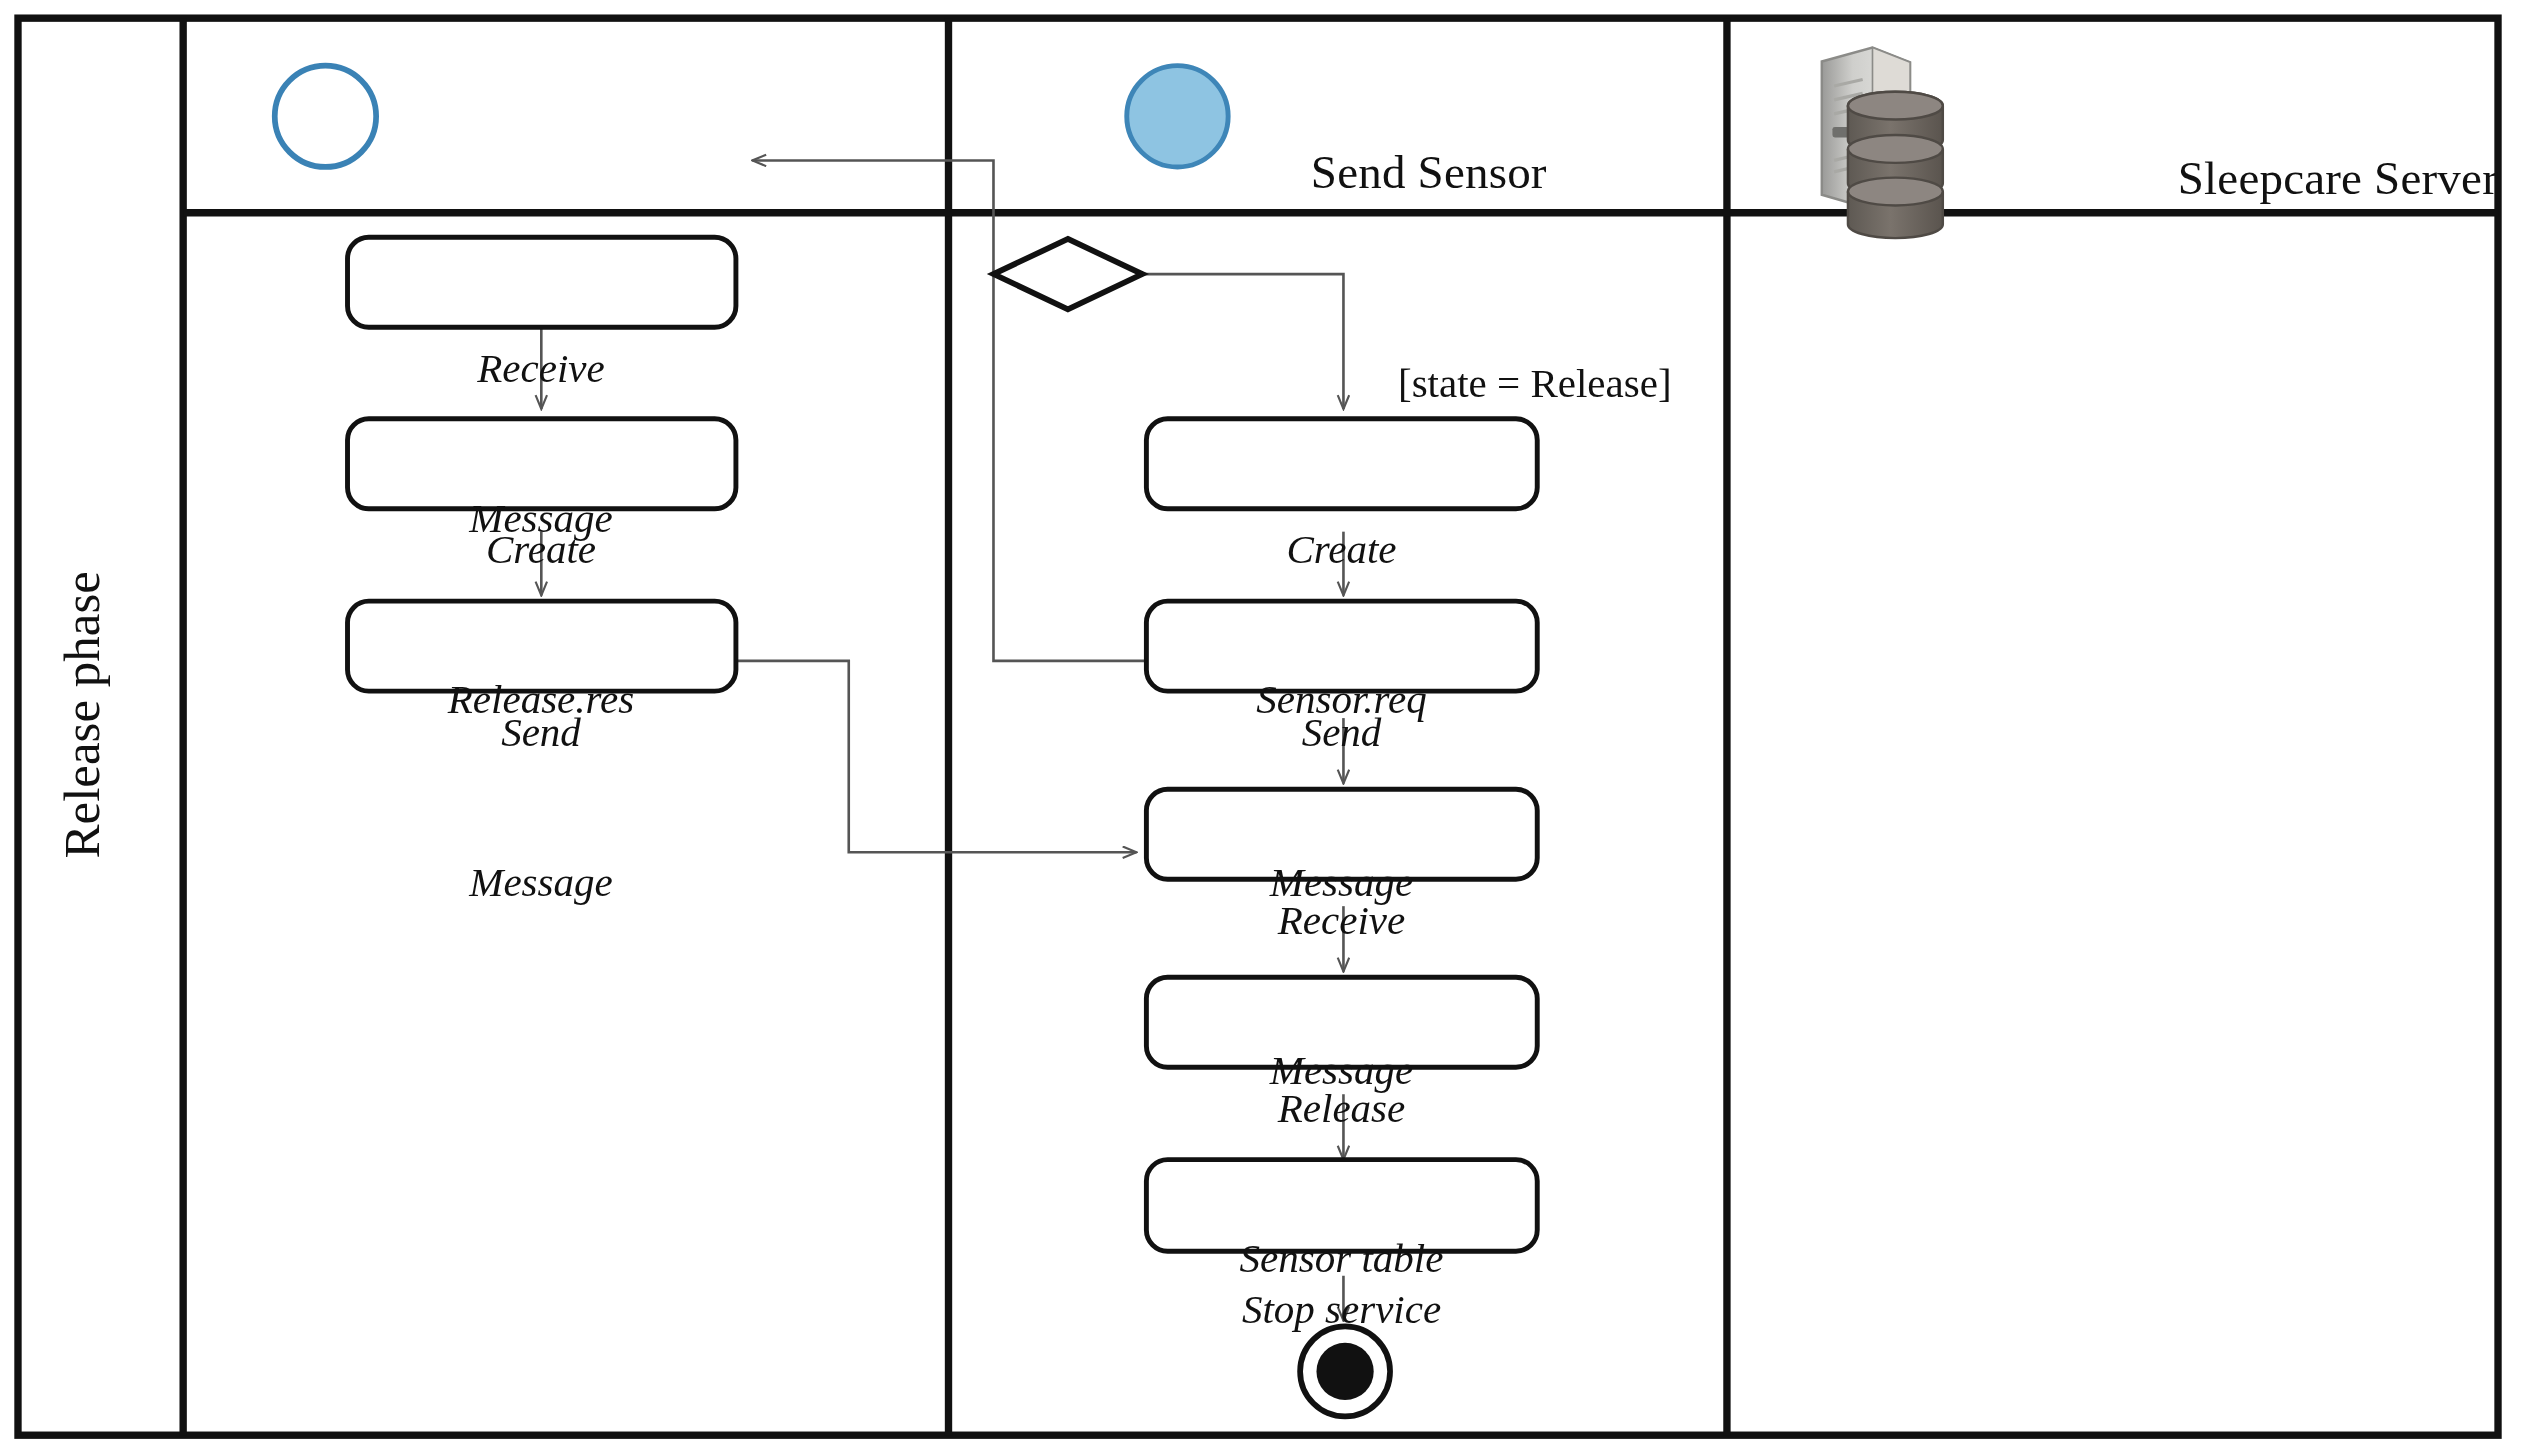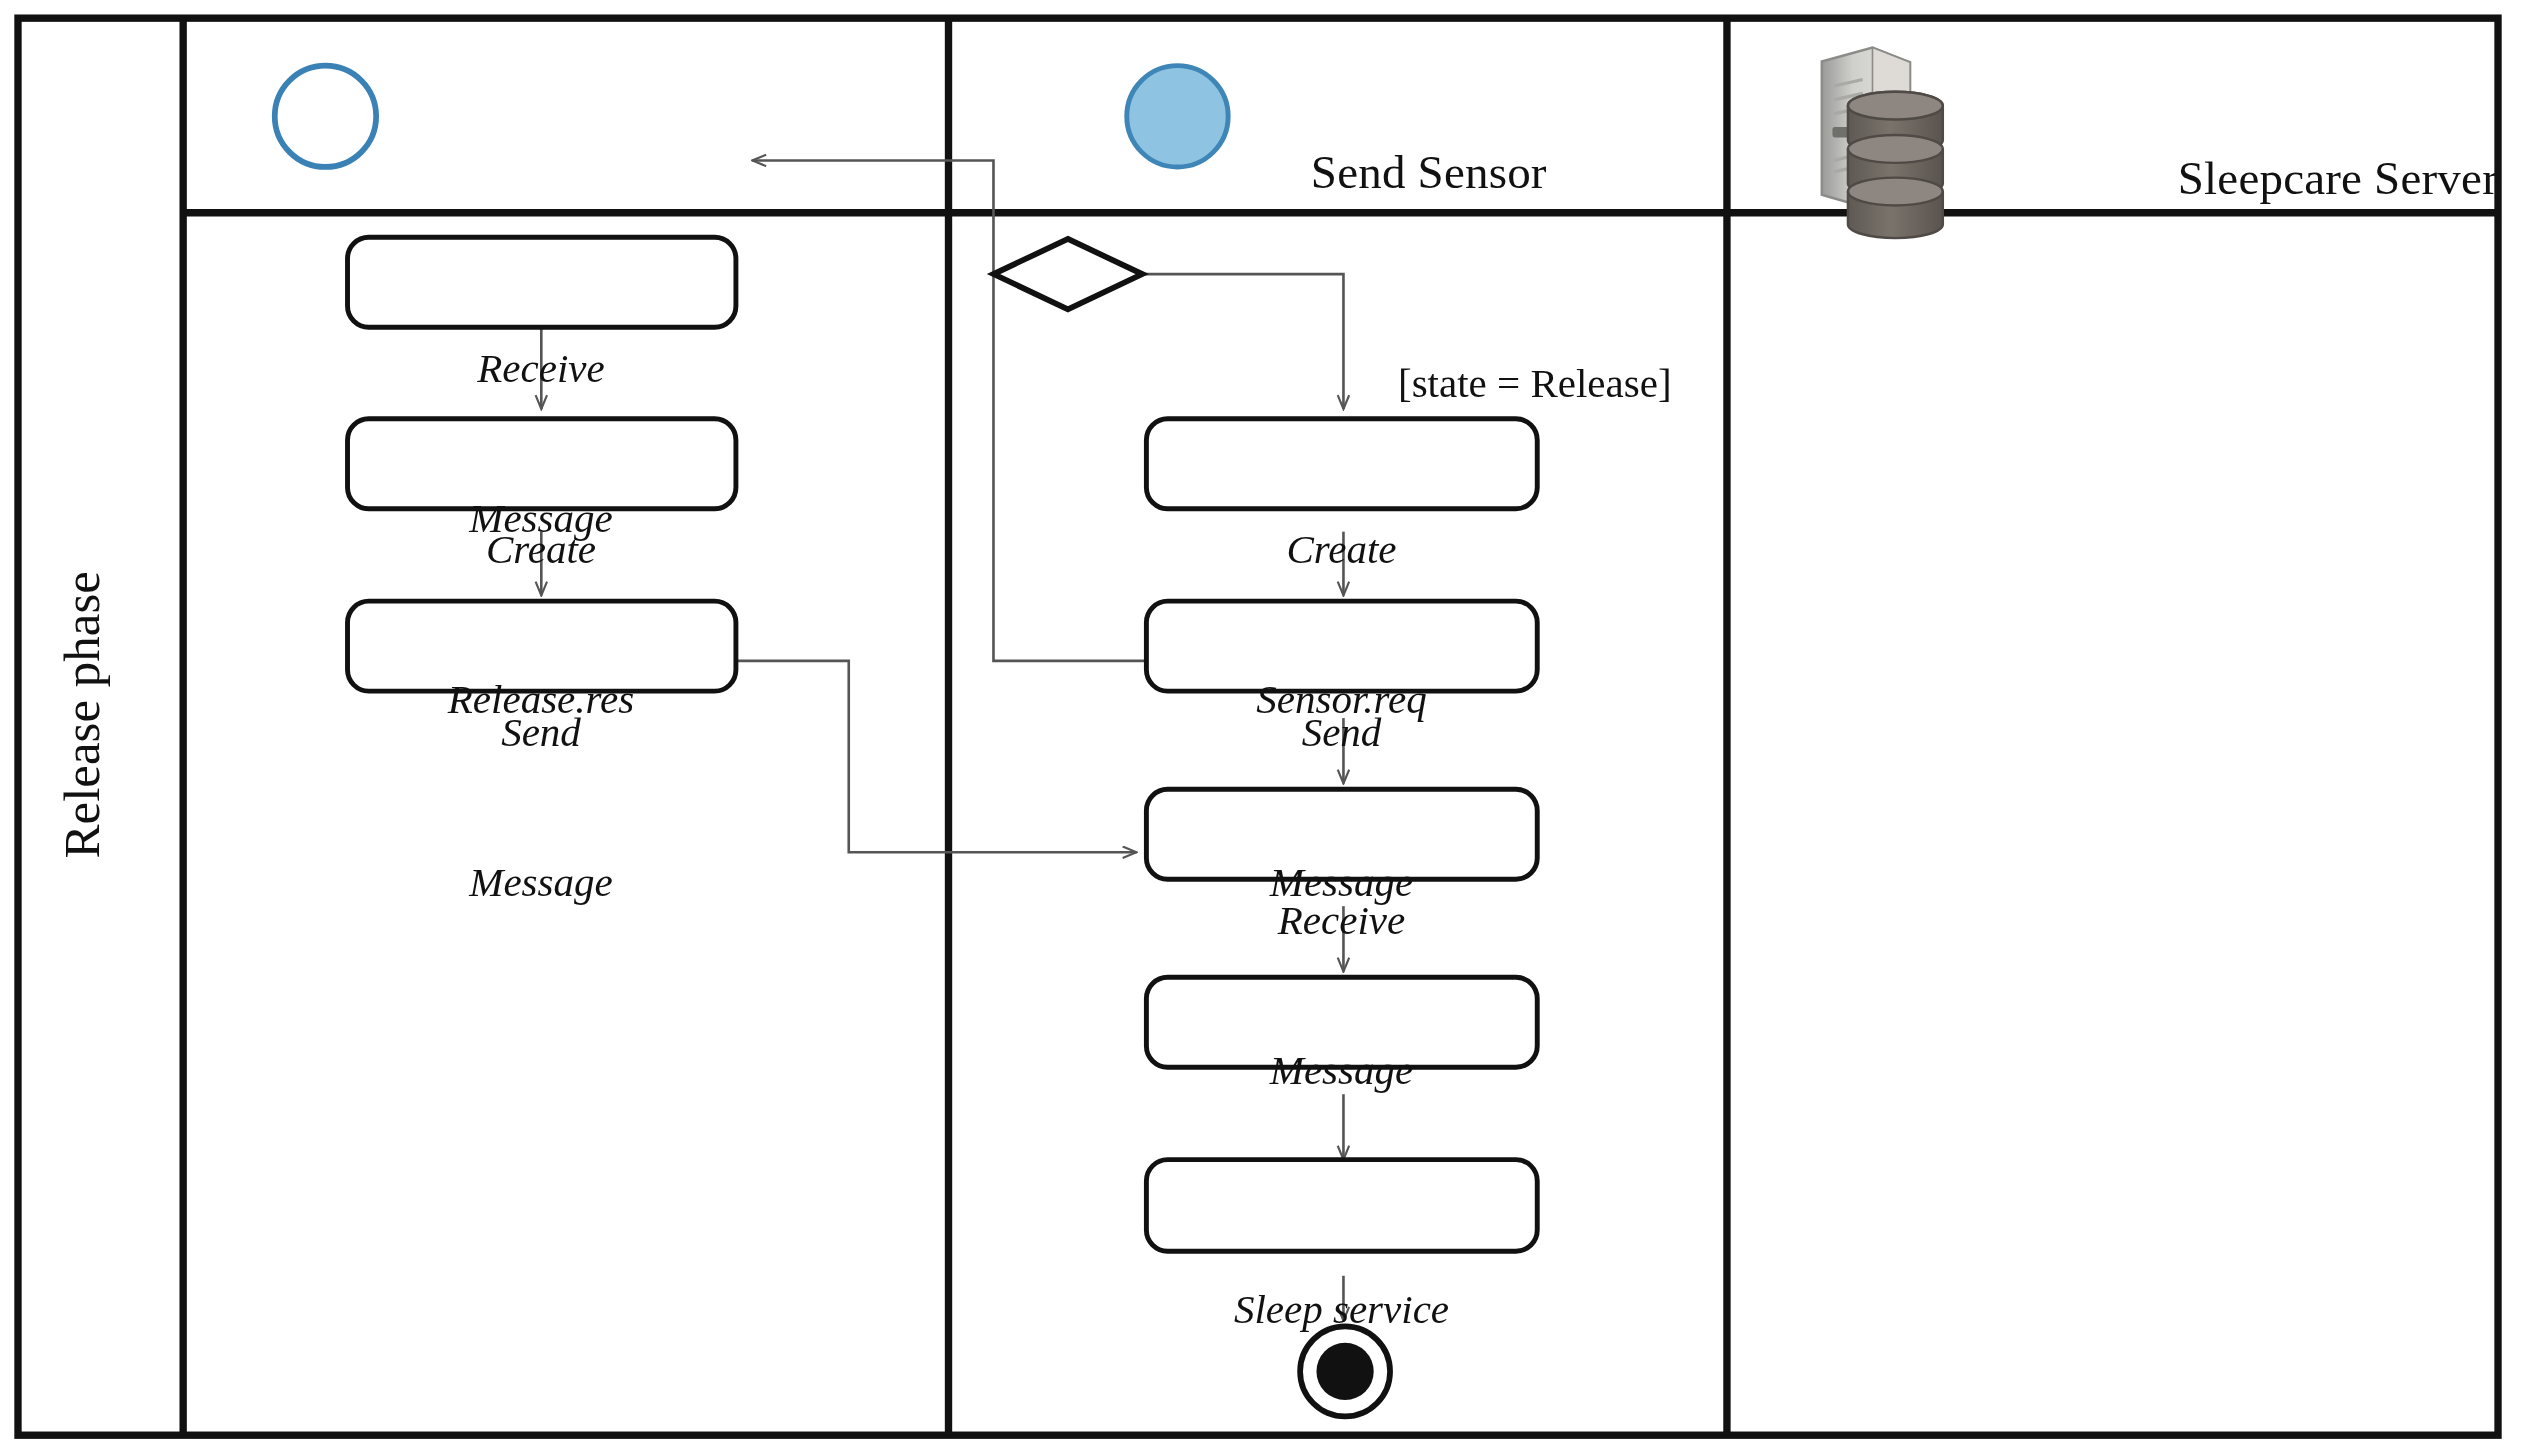--- a/index.html
+++ b/index.html
@@ -209,19 +209,23 @@
   <div class="lbl node-text" style="left:1146px; top:607px; width:391px;">
     <div>Send</div>
     <div>Message</div>
   </div>
 
   <div class="lbl node-text" style="left:1146px; top:795px; width:391px;">
     <div>Receive</div>
     <div>Message</div>
   </div>
 
+  <div class="lbl node-text" style="left:1146px; top:983px; width:391px;">
+    <div>Release</div>
+    <div>Sensor table</div>
+  </div>
 
   <div class="lbl node-text" style="left:1146px; top:1184px; width:391px;">
-    <div>Sleep service</div>
+    <div>Stop service</div>
   </div>
 
 </div>
 
 
 </body></html>

